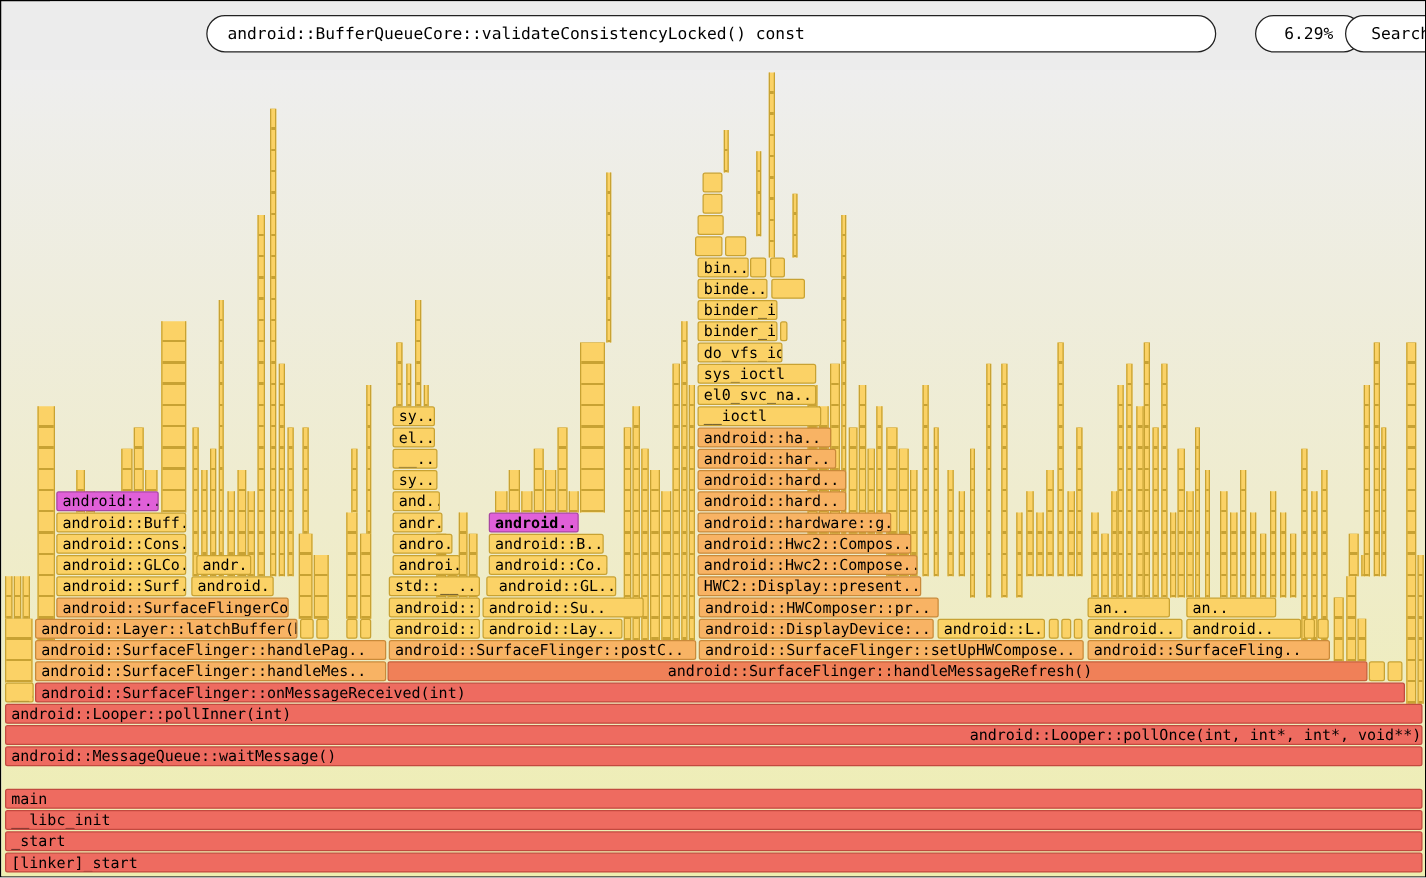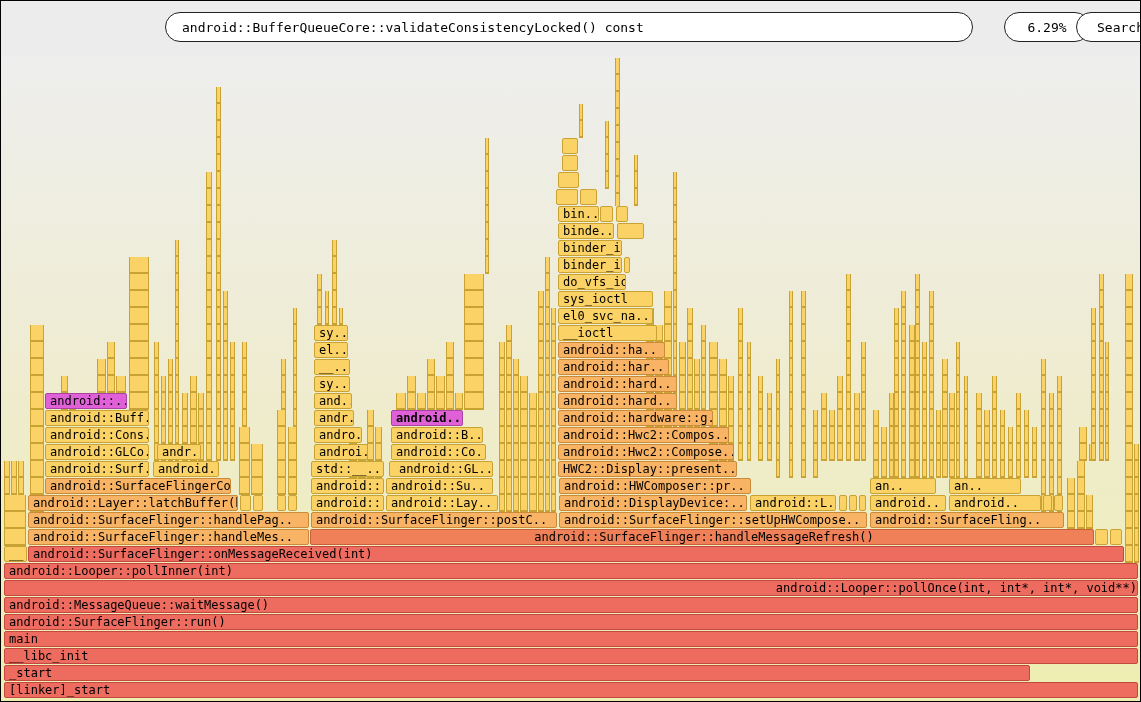--- a/index.html
+++ b/index.html
@@ -171,24 +171,23 @@
       <div class="tower" style="left: 1076px; top: 405px; width: 8px; height: 68px;"></div>
       <div class="tower" style="left: 1085px; top: 439px; width: 7px; height: 34px;"></div>
       <div class="tower" style="left: 1078px; top: 371px; width: 8px; height: 34px;"></div>
       <div class="tower" style="left: 1088px; top: 388px; width: 7px; height: 17px;"></div>
       <div class="tower" style="left: 1090px; top: 252px; width: 5px; height: 153px;"></div>
       <div class="tower" style="left: 1098px; top: 218px; width: 5px; height: 187px;"></div>
       <div class="tower" style="left: 1104px; top: 286px; width: 4px; height: 119px;"></div>
       <div class="tower" style="left: 1124px; top: 218px; width: 8px; height: 289px;"></div>
       <div class="tower" style="left: 1133px; top: 388px; width: 5px; height: 119px;"></div>
       <div class="frame red" title="[linker]_start" style="left: 3px; top: 626px; width: 1134px;">[linker]_start</div>
-      <div class="frame red" title="_start" style="left: 3px; top: 609px; width: 1026px;">_start</div>
+      <div class="frame red" title="_start" style="left: 3px; top: 609px; width: 1134px;">_start</div>
       <div class="frame red" title="__libc_init" style="left: 3px; top: 592px; width: 1134px;">__libc_init</div>
       <div class="frame red" title="main" style="left: 3px; top: 575px; width: 1134px;">main</div>
-      <div class="frame red" title="android::SurfaceFlinger::run()" style="left: 3px; top: 558px; width: 1134px;">android::SurfaceFlinger::run()</div>
       <div class="frame red" title="android::MessageQueue::waitMessage()" style="left: 3px; top: 541px; width: 1134px;">android::MessageQueue::waitMessage()</div>
       <div class="frame red" title="android::Looper::pollOnce(int, int*, int*, void**)" style="left: 3px; top: 524px; width: 1134px; text-align: right;">android::Looper::pollOnce(int, int*, int*, void**)</div>
       <div class="frame red" title="android::Looper::pollInner(int)" style="left: 3px; top: 507px; width: 1134px;">android::Looper::pollInner(int)</div>
       <div class="frame yellow" title="__." style="left: 3px; top: 490px; width: 23px;">__.</div>
       <div class="frame red" title="android::SurfaceFlinger::onMessageReceived(int)" style="left: 27px; top: 490px; width: 1096px;">android::SurfaceFlinger::onMessageReceived(int)</div>
       <div class="frame orange" title="android::SurfaceFlinger::handleMes.." style="left: 27px; top: 473px; width: 281px;">android::SurfaceFlinger::handleMes..</div>
       <div class="frame hot" title="android::SurfaceFlinger::handleMessageRefresh()" style="left: 309px; top: 473px; width: 784px;">android::SurfaceFlinger::handleMessageRefresh()</div>
       <div class="frame yellow" style="left: 1094px; top: 473px; width: 13px;"></div>
       <div class="frame yellow" style="left: 1109px; top: 473px; width: 12px;"></div>
       <div class="frame orange" title="android::SurfaceFlinger::handlePag.." style="left: 27px; top: 456px; width: 281px;">android::SurfaceFlinger::handlePag..</div>
@@ -206,21 +205,21 @@
       <div class="frame yellow" title="android::L.." style="left: 749px; top: 439px; width: 86px;">android::L..</div>
       <div class="frame yellow" style="left: 838px; top: 439px; width: 8px;"></div>
       <div class="frame yellow" style="left: 848px; top: 439px; width: 8px;"></div>
       <div class="frame yellow" style="left: 858px; top: 439px; width: 7px;"></div>
       <div class="frame yellow" title="android.." style="left: 869px; top: 439px; width: 76px;">android..</div>
       <div class="frame yellow" title="android.." style="left: 948px; top: 439px; width: 92px;">android..</div>
       <div class="frame yellow" style="left: 1042px; top: 439px; width: 9px;"></div>
       <div class="frame yellow" style="left: 1053px; top: 439px; width: 9px;"></div>
       <div class="frame orange" title="android::SurfaceFlingerCo.." style="left: 44px; top: 422px; width: 186px;">android::SurfaceFlingerCo..</div>
       <div class="frame yellow" title="android::.." style="left: 310px; top: 422px; width: 73px;">android::..</div>
-      <div class="frame yellow" title="android::Su.." style="left: 385px; top: 422px; width: 107px;">android::Su..</div>
+      <div class="frame yellow" title="android::Su.." style="left: 385px; top: 422px; width: 129px;">android::Su..</div>
       <div class="frame orange" title="android::HWComposer::pr.." style="left: 558px; top: 422px; width: 192px;">android::HWComposer::pr..</div>
       <div class="frame yellow" title="an.." style="left: 869px; top: 422px; width: 66px;">an..</div>
       <div class="frame yellow" title="an.." style="left: 948px; top: 422px; width: 72px;">an..</div>
       <div class="frame yellow" title="android::Surf.." style="left: 44px; top: 405px; width: 104px;">android::Surf..</div>
       <div class="frame yellow" title="android.." style="left: 152px; top: 405px; width: 66px;">android..</div>
       <div class="frame yellow" title="std::__.." style="left: 310px; top: 405px; width: 73px;">std::__..</div>
       <div class="frame yellow" title="android::GL.." style="left: 388px; top: 405px; width: 104px; padding-left: 9px;">android::GL..</div>
       <div class="frame orange" title="HWC2::Display::present.." style="left: 557px; top: 405px; width: 179px;">HWC2::Display::present..</div>
       <div class="frame yellow" title="android::GLCo.." style="left: 44px; top: 388px; width: 104px;">android::GLCo..</div>
       <div class="frame yellow" title="andr.." style="left: 156px; top: 388px; width: 44px;">andr..</div>

